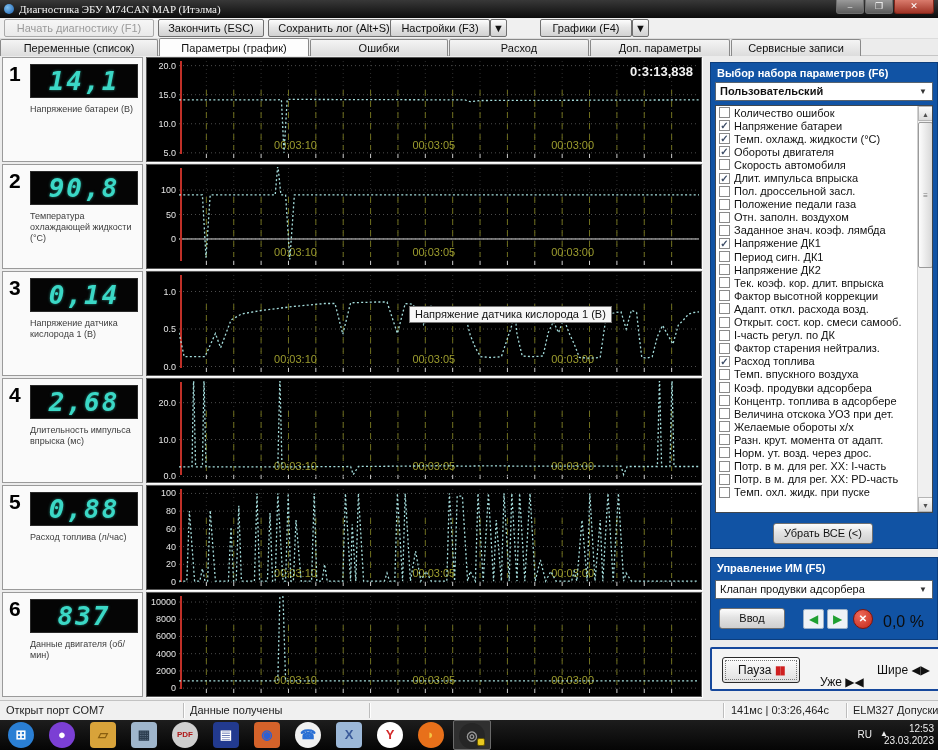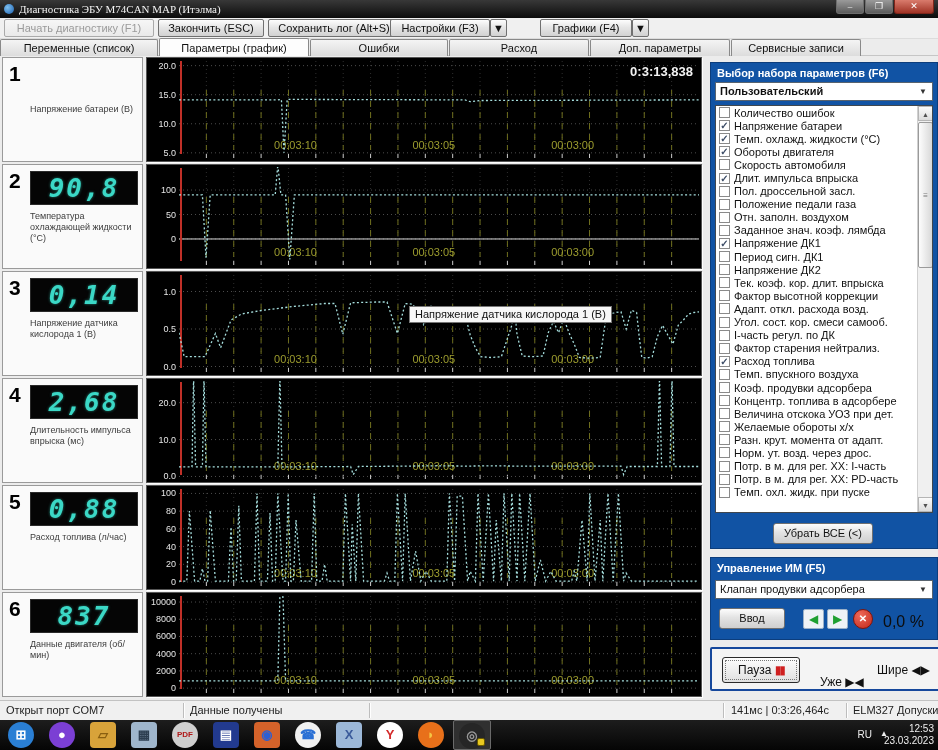--- a/index.html
+++ b/index.html
@@ -100,20 +100,21 @@
     <div class="tab active" style="width: 150px;">Параметры (график)</div>
     <div class="tab" style="width: 138px;">Ошибки</div>
     <div class="tab" style="width: 140px;">Расход</div>
     <div class="tab" style="width: 140px;">Доп. параметры</div>
     <div class="tab" style="width: 130px;">Сервисные записи</div>
   </div>
 
 <div id="rows">
     <div class="abs prow" style="top: 57px;">
       <div class="pnum">1</div>
+      <div class="lcd">14,1</div>
       <div class="plabel">Напряжение батареи (В)</div>
     </div>
     <div class="abs prow" style="top: 164px;">
       <div class="pnum">2</div>
       <div class="lcd">90,8</div>
       <div class="plabel">Температура охлаждающей жидкости (°С)</div>
     </div>
     <div class="abs prow" style="top: 271px;">
       <div class="pnum">3</div>
       <div class="lcd">0,14</div>
@@ -654,21 +655,21 @@
       <div class="li">
         <span class="cb"></span>
         <span>Фактор высотной коррекции</span>
       </div>
       <div class="li">
         <span class="cb"></span>
         <span>Адапт. откл. расхода возд.</span>
       </div>
       <div class="li">
         <span class="cb"></span>
-        <span>Угол. сост. кор. смеси самооб.</span>
+        <span>Открыт. сост. кор. смеси самооб.</span>
       </div>
       <div class="li">
         <span class="cb"></span>
         <span>I-часть регул. по ДК</span>
       </div>
       <div class="li">
         <span class="cb"></span>
         <span>Фактор старения нейтрализ.</span>
       </div>
       <div class="li">

